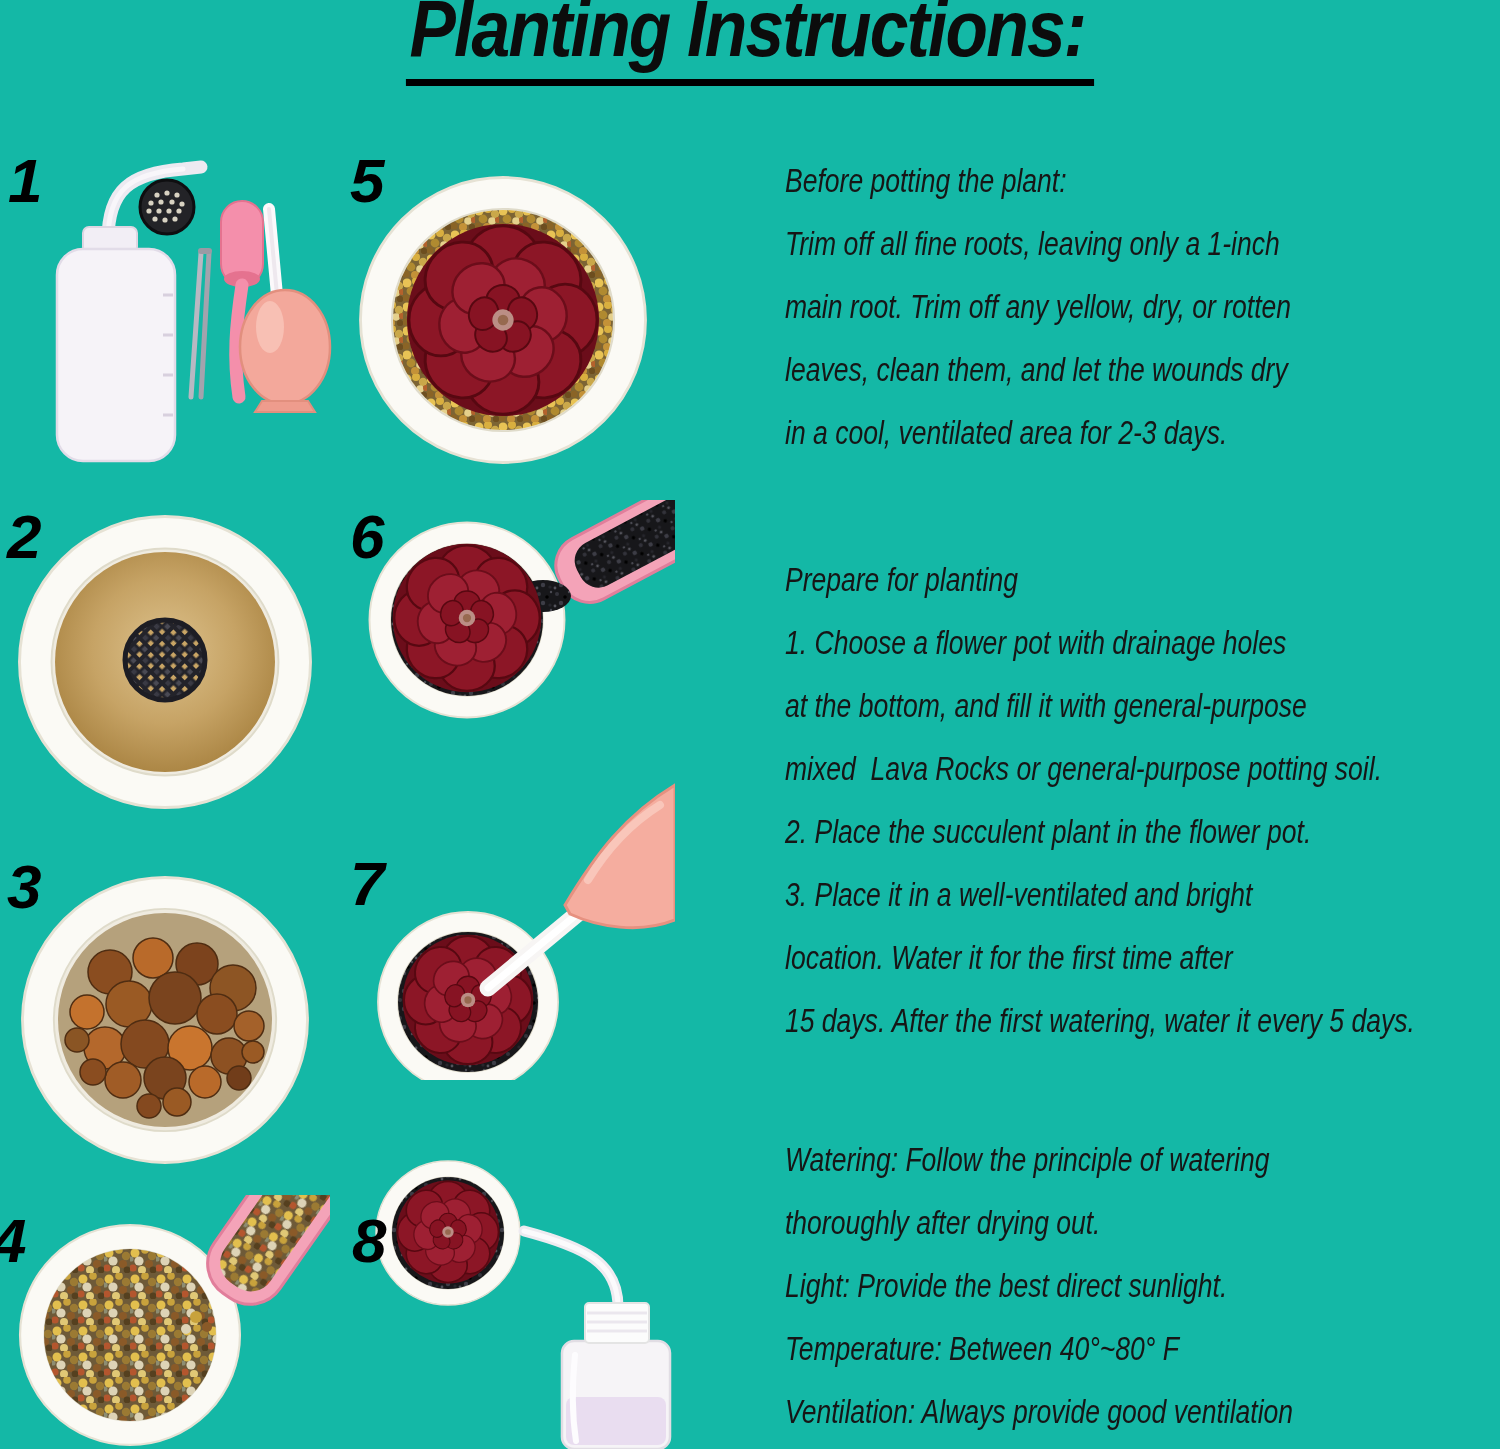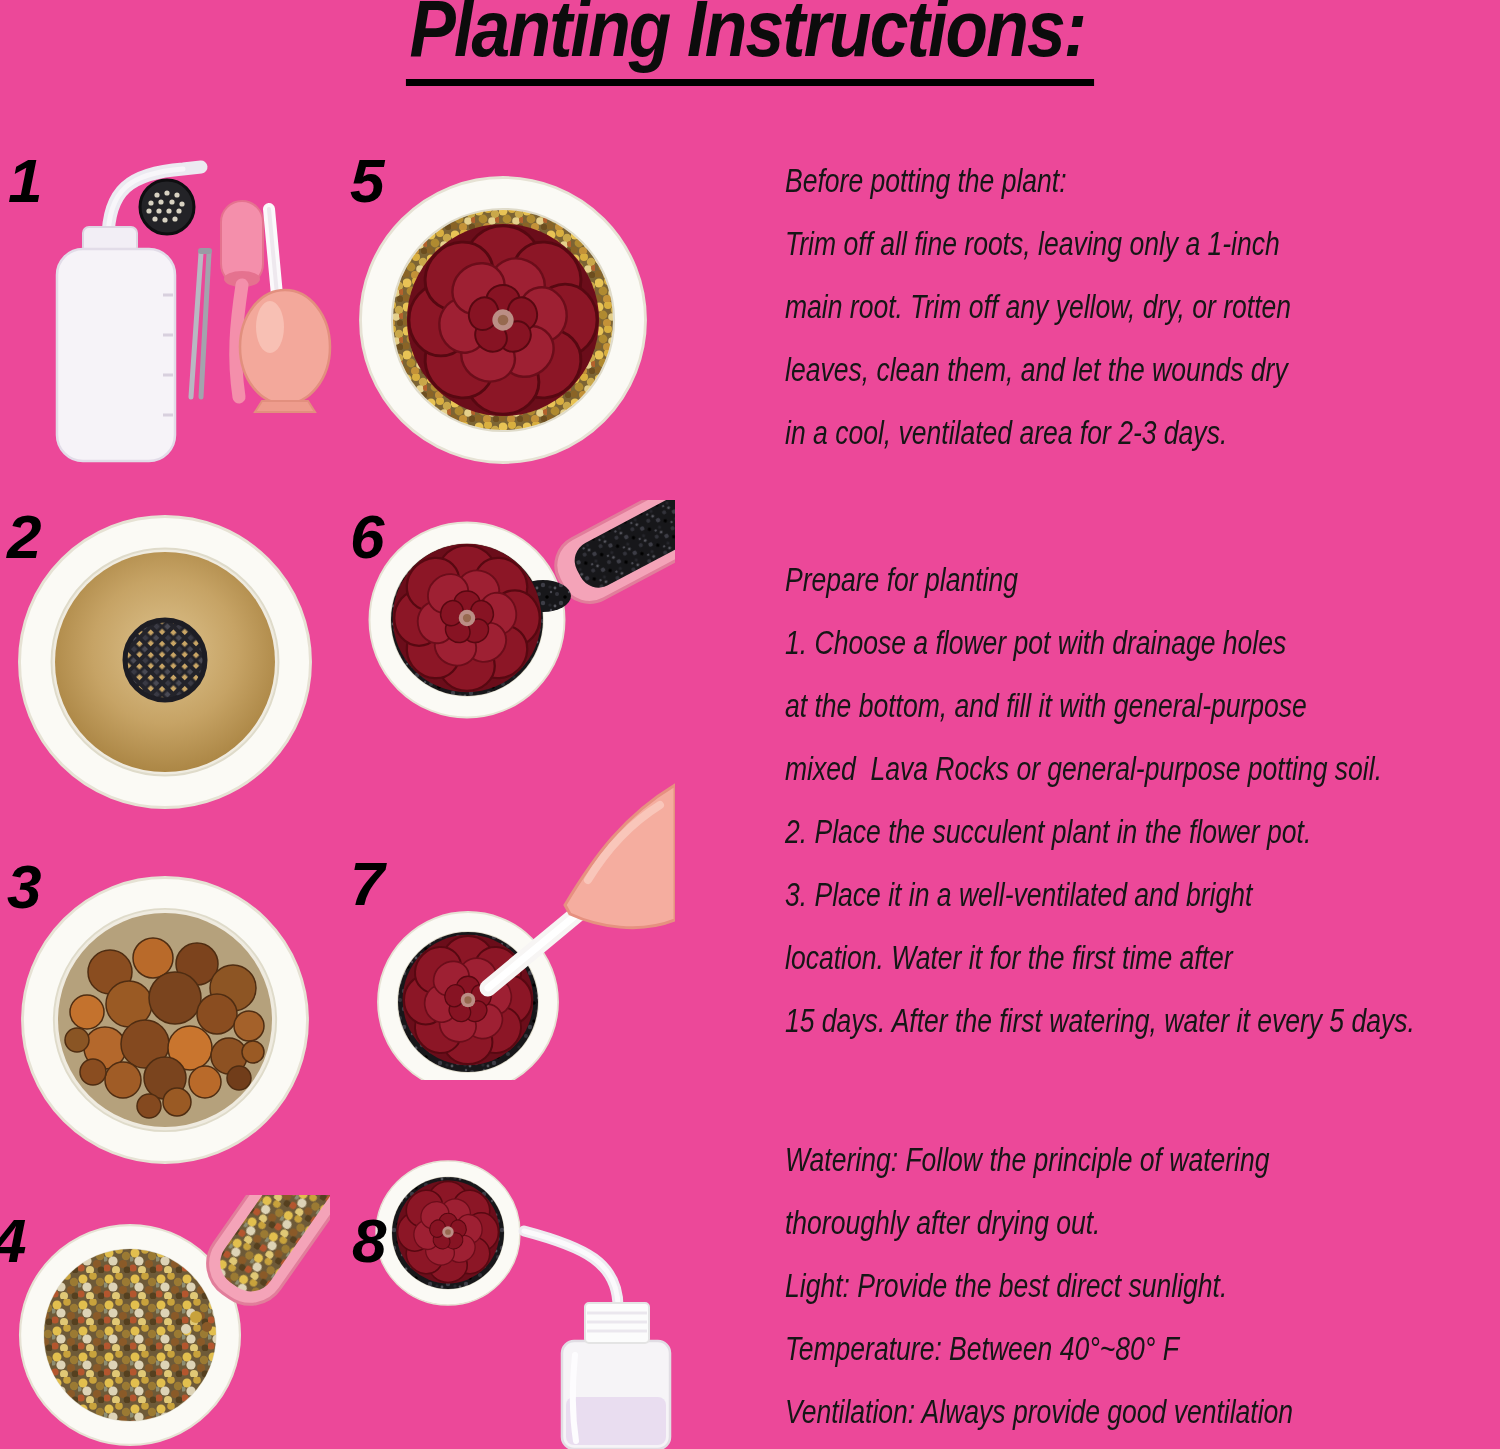--- a/index.html
+++ b/index.html
@@ -1,17 +1,17 @@
 <!DOCTYPE html>
 <html><head>
 <meta charset="utf-8">
 <style>
   html,body { margin:0; padding:0; background:#ffffff; }
   #canvas {
-    position:relative; width:1500px; height:1449px; background:#ec4899;
+    position:relative; width:1500px; height:1449px; background:#14b8a6;
     overflow:hidden; font-family:"Liberation Sans", sans-serif; color:#111;
   }
   .title-wrap { position:absolute; top:-12px; left:0; width:100%; text-align:center; }
   .title {
     display:inline-block; font-size:79px; font-weight:bold; font-style:italic;
     letter-spacing:-2px; color:#0c0c0c; transform:scaleX(0.88); transform-origin:center top;
     border-bottom:7px solid #000; padding:0 10px 8px 4px; line-height:1.05;
   }
   .step-num {
     position:absolute; font-size:62px; line-height:1; font-weight:bold; font-style:italic;

